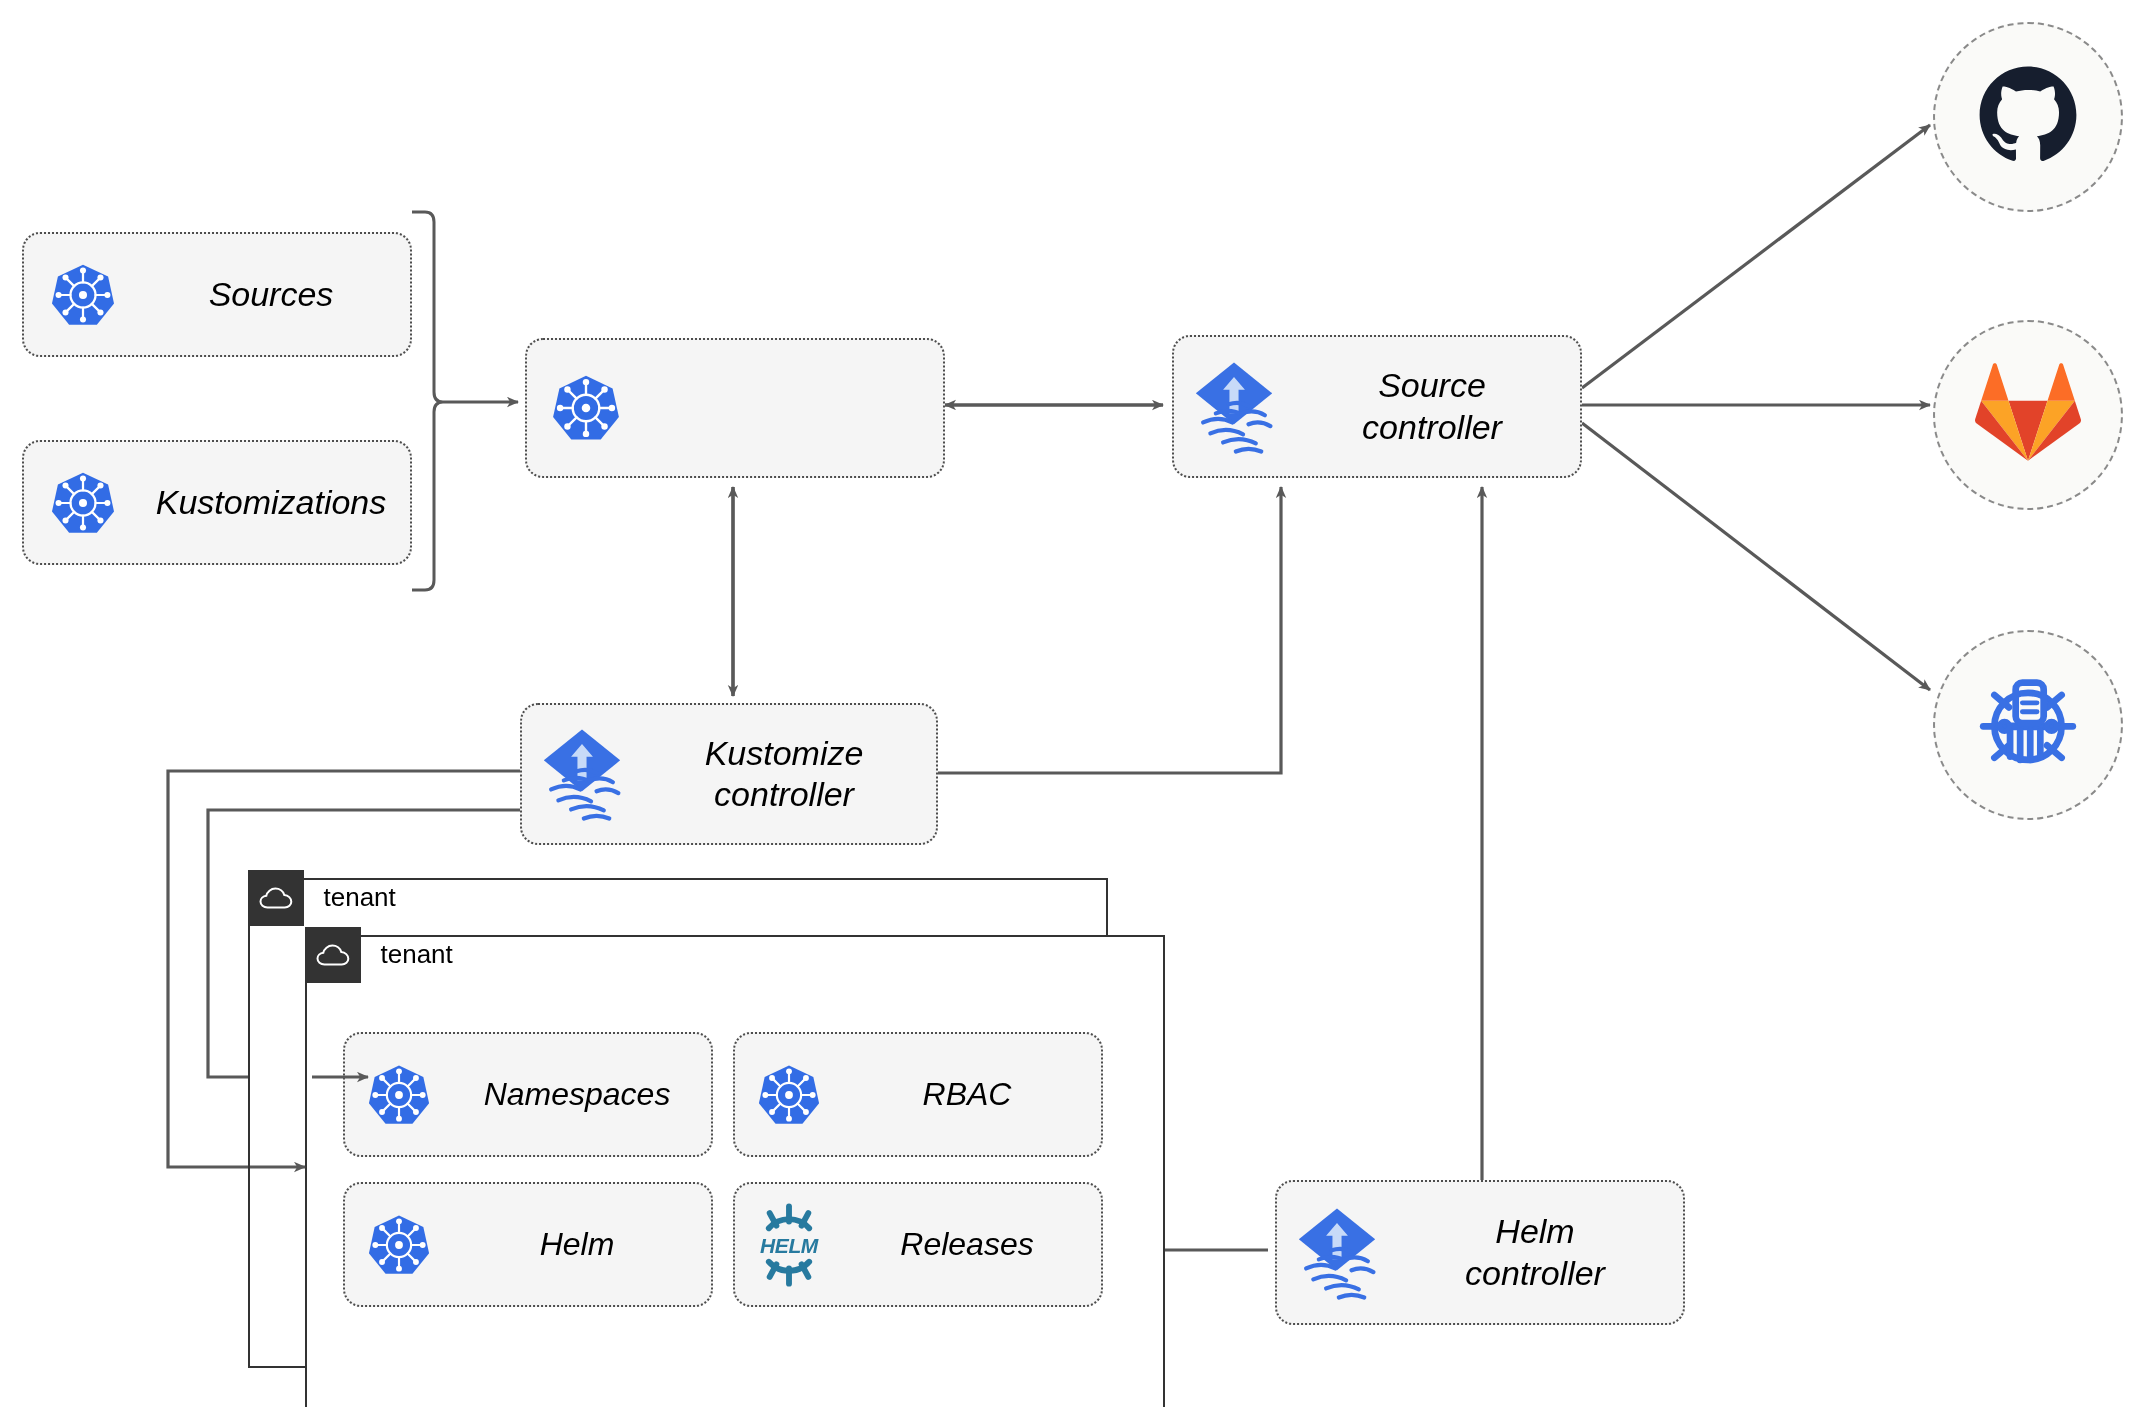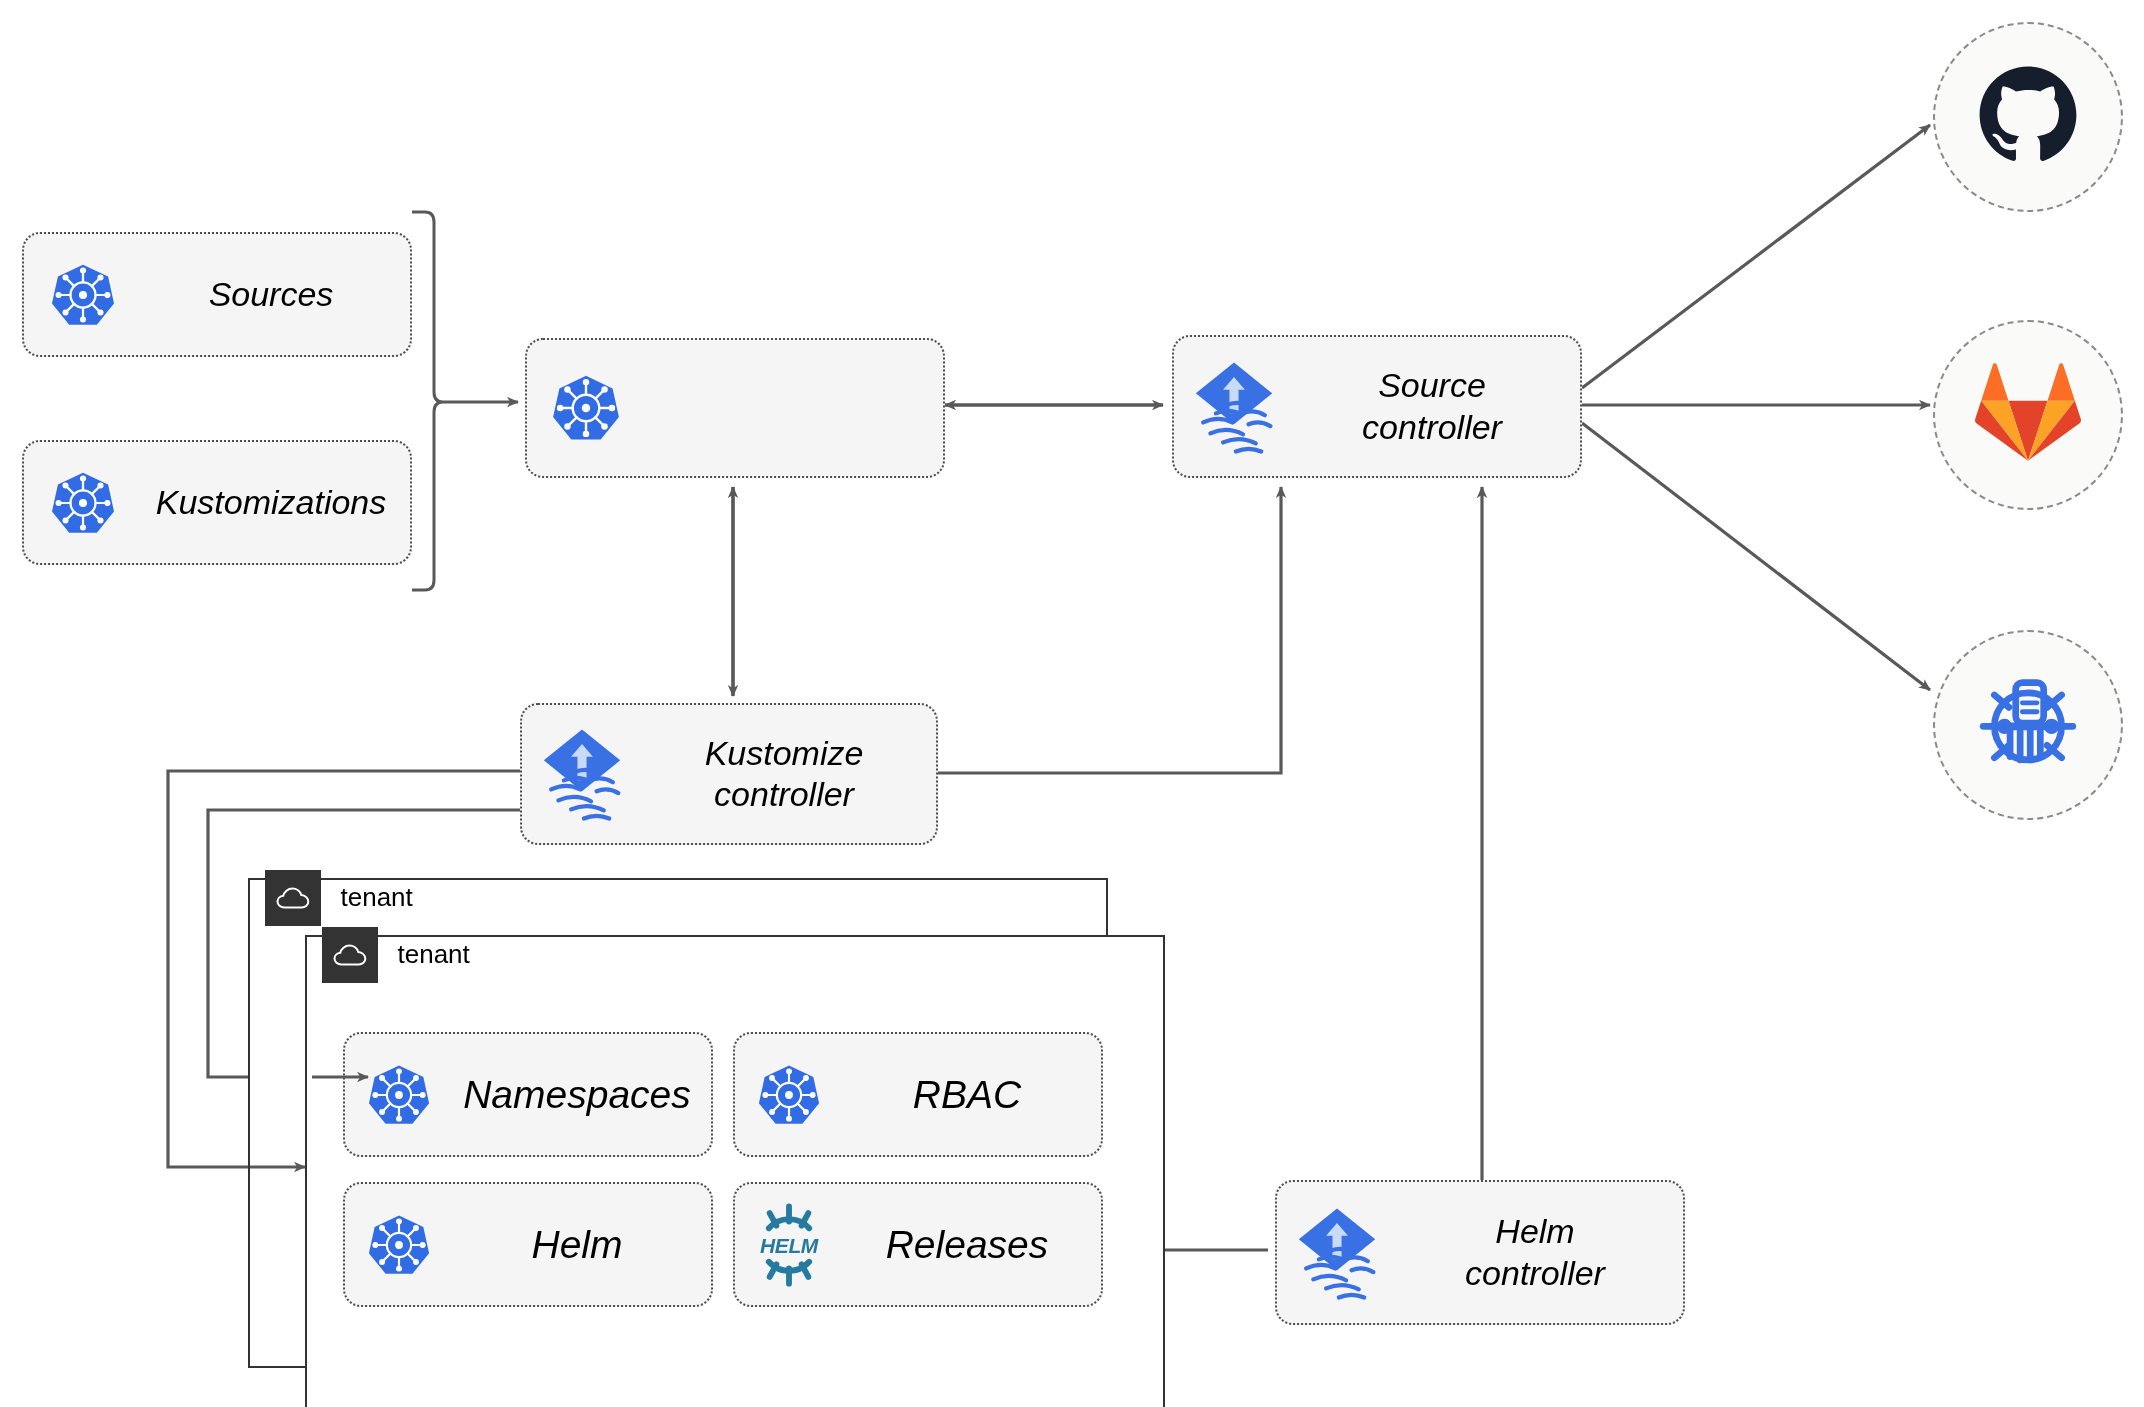--- a/index.html
+++ b/index.html
@@ -21,21 +21,21 @@
   .node .ico{flex:0 0 auto;display:flex;align-items:center;justify-content:center;}
   .node .lbl{
     flex:1 1 auto;
     text-align:center;
     color:#000000;
     font-size:34px;
     line-height:1.22;
     white-space:pre-line;
     padding-right:10px;
   }
-  .node.small .lbl{font-size:39px;}
+  .node.small .lbl{font-size:32px;}
 
   
   .circle{
     position:absolute;
     box-sizing:border-box;
     border:2.5px dashed #8a8a8a;
     border-radius:50%;
     background:#fafaf8;
     display:flex;align-items:center;justify-content:center;
     z-index:5;
@@ -48,21 +48,20 @@
     background:#ffffff;
     border:2.5px solid #333333;
     z-index:3;
   }
   .tenant-head{
     position:absolute;
     top:-2.5px;left:-2.5px;
     height:40px;
     display:flex;align-items:center;
     z-index:4;
-    padding-left:17px;
   }
   .tenant-badge{
     width:56px;height:56px;
     background:#333333;
     display:flex;align-items:center;justify-content:center;
     flex:0 0 auto;
   }
   .tenant-name{
     color:#000000;font-size:26px;
     padding-left:20px;white-space:nowrap;

